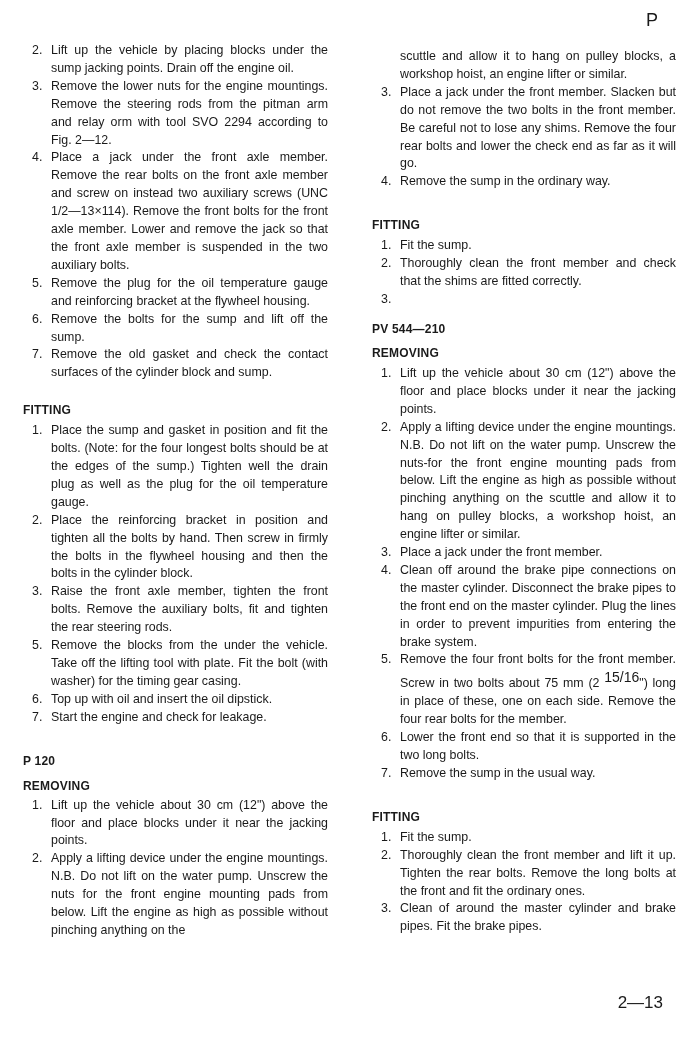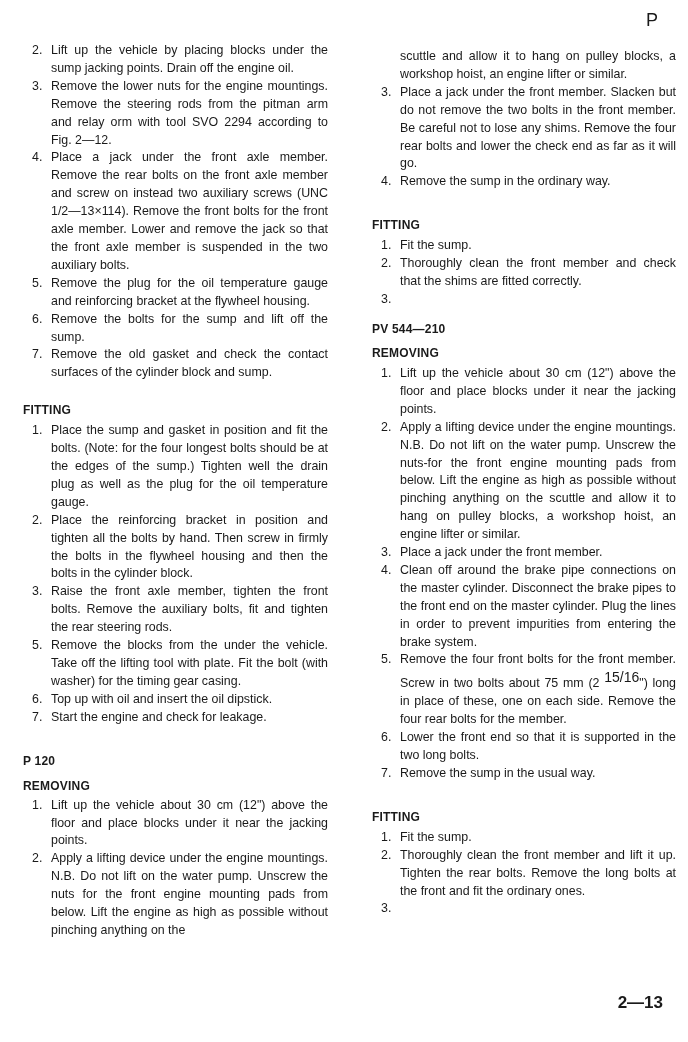--- a/index.html
+++ b/index.html
@@ -23,21 +23,20 @@
     font-weight: bold; font-size: 12px; line-height: 20px;
     margin: 0; letter-spacing: 0.2px;
   }
   ol.steps { list-style: none; margin: 0; padding: 0; }
   ol.steps li { position: relative; padding-left: 28px; text-align: justify; }
   ol.steps li .num { position: absolute; left: 9px; top: 0; }
   .bold { font-weight: normal; }
   .page-number {
     position: absolute; right: 25px; top: 994px;
     font-size: 17px;
-    font-weight: bold;
   }
   sup.frac { font-size: 14px; vertical-align: 5px; }
 </style>
 </head>
 <body>
 
 <div class="page-letter">P</div>
 
 <div class="col col-left">
   <div style="height:42px"></div>
@@ -97,17 +96,17 @@
     <li><span class="num">5.</span><span>Remove the four front bolts for the front member. Screw in two bolts about 75 mm (2 </span><sup class="frac">15/16</sup><span>") long in place of these, one on each side. Remove the four rear bolts for the member.</span></li>
     <li><span class="num">6.</span><span>Lower the front end so that it is supported in the two long bolts.</span></li>
     <li><span class="num">7.</span><span>Remove the sump in the usual way.</span></li>
   </ol>
 
   <div style="height:24px"></div>
   <h2 class="section-title">FITTING</h2>
   <ol class="steps" style="margin-top:2px">
     <li><span class="num">1.</span><span>Fit the sump.</span></li>
     <li><span class="num">2.</span><span>Thoroughly clean the front member and lift it up. Tighten the rear bolts. Remove the long bolts at the front and fit the ordinary ones.</span></li>
-    <li><span class="num">3.</span></li>
+    <li><span class="num">3.</span><span>Clean of around the master cylinder and brake pipes. Fit the brake pipes.</span></li>
   </ol>
 </div>
 
 <div class="page-number">2—13</div>
 
 </body></html>

